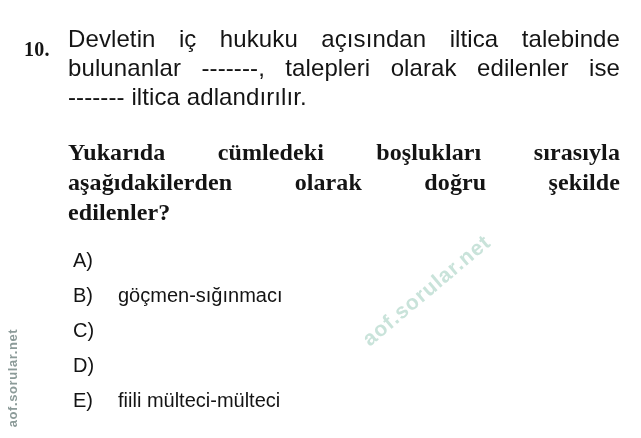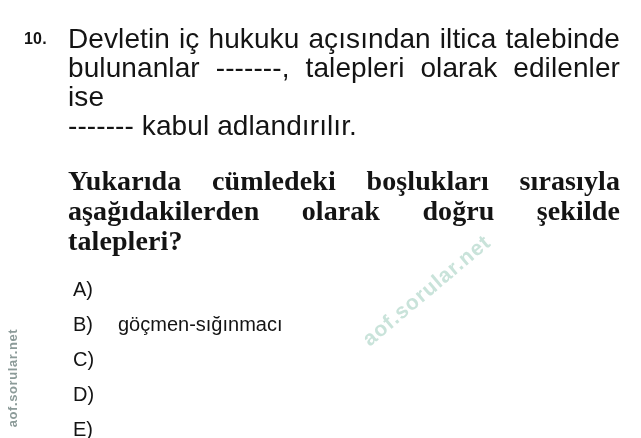--- a/index.html
+++ b/index.html
@@ -11,34 +11,35 @@
     height: 438px;
     background: #ffffff;
     position: relative;
     overflow: hidden;
     font-family: "Liberation Sans", sans-serif;
     color: #141414;
   }
   .q-number {
     position: absolute;
     left: 24px;
-    top: 24px;
-    font-size: 16px;
+    top: 35px;
+    font-size: 20px;
     font-weight: 700;
     line-height: 29px;
     letter-spacing: 0.2px;
+    font-family: Liberation Serif, serif;
   }
   .q-col {
     position: absolute;
     left: 68px;
     top: 24px;
     width: 552px;
   }
   .para {
-    font-size: 28px;
+    font-size: 24px;
     line-height: 29px;
   }
   .para .line {
     letter-spacing: 0.1px;
   }
   .para .line.just {
     text-align: justify;
     text-align-last: justify;
   }
   .para.prompt {
@@ -96,45 +97,46 @@
 </head>
 <body>
 
 <div class="q-number">10.</div>
 
 <div class="q-col">
 
   <div class="para body">
     <div class="line just">Devletin iç hukuku açısından iltica talebinde</div>
     <div class="line just">bulunanlar -------, talepleri olarak edilenler ise</div>
-    <div class="line">------- kabul adlandırılır.</div>
+    <div class="line">------- iltica adlandırılır.</div>
   </div>
 
   <div class="para prompt">
     <div class="line just">Yukarıda cümledeki boşlukları sırasıyla</div>
     <div class="line just">aşağıdakilerden olarak doğru şekilde</div>
-    <div class="line">talepleri?</div>
+    <div class="line">edilenler?</div>
   </div>
 
   <div class="options">
     <div class="opt">
       <span class="letter">A)</span>
     </div>
     <div class="opt">
       <span class="letter">B)</span>
       <span class="text">göçmen-sığınmacı</span>
     </div>
     <div class="opt">
       <span class="letter">C)</span>
     </div>
     <div class="opt">
       <span class="letter">D)</span>
     </div>
     <div class="opt">
       <span class="letter">E)</span>
+      <span class="text">fiili mülteci-mülteci</span>
     </div>
   </div>
 
 </div>
 
 <div class="watermark-diag">aof.sorular.net</div>
 
 <div class="watermark-vert">aof.sorular.net</div>
 
 </body></html>

